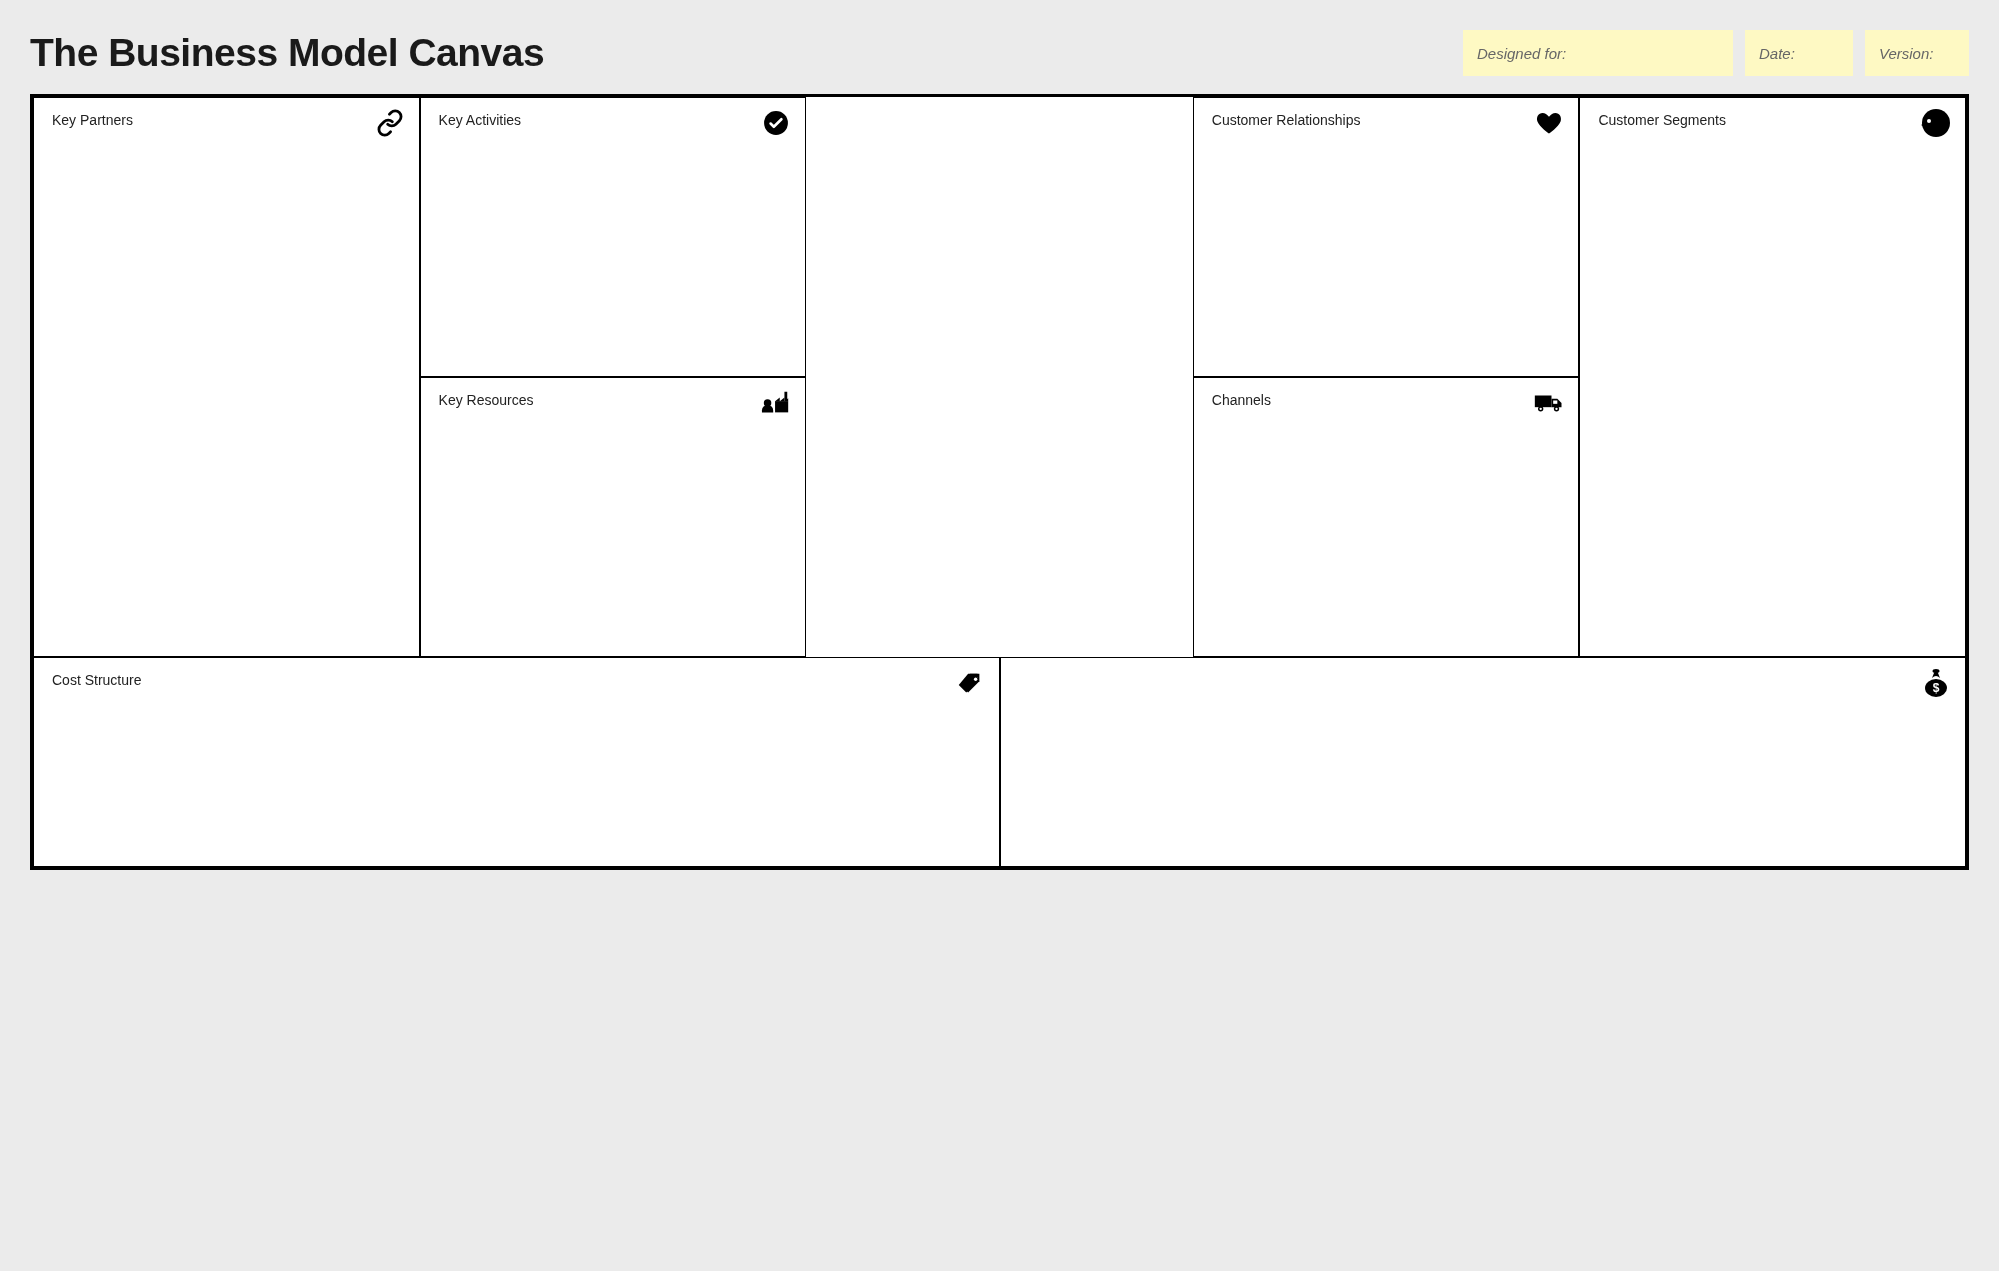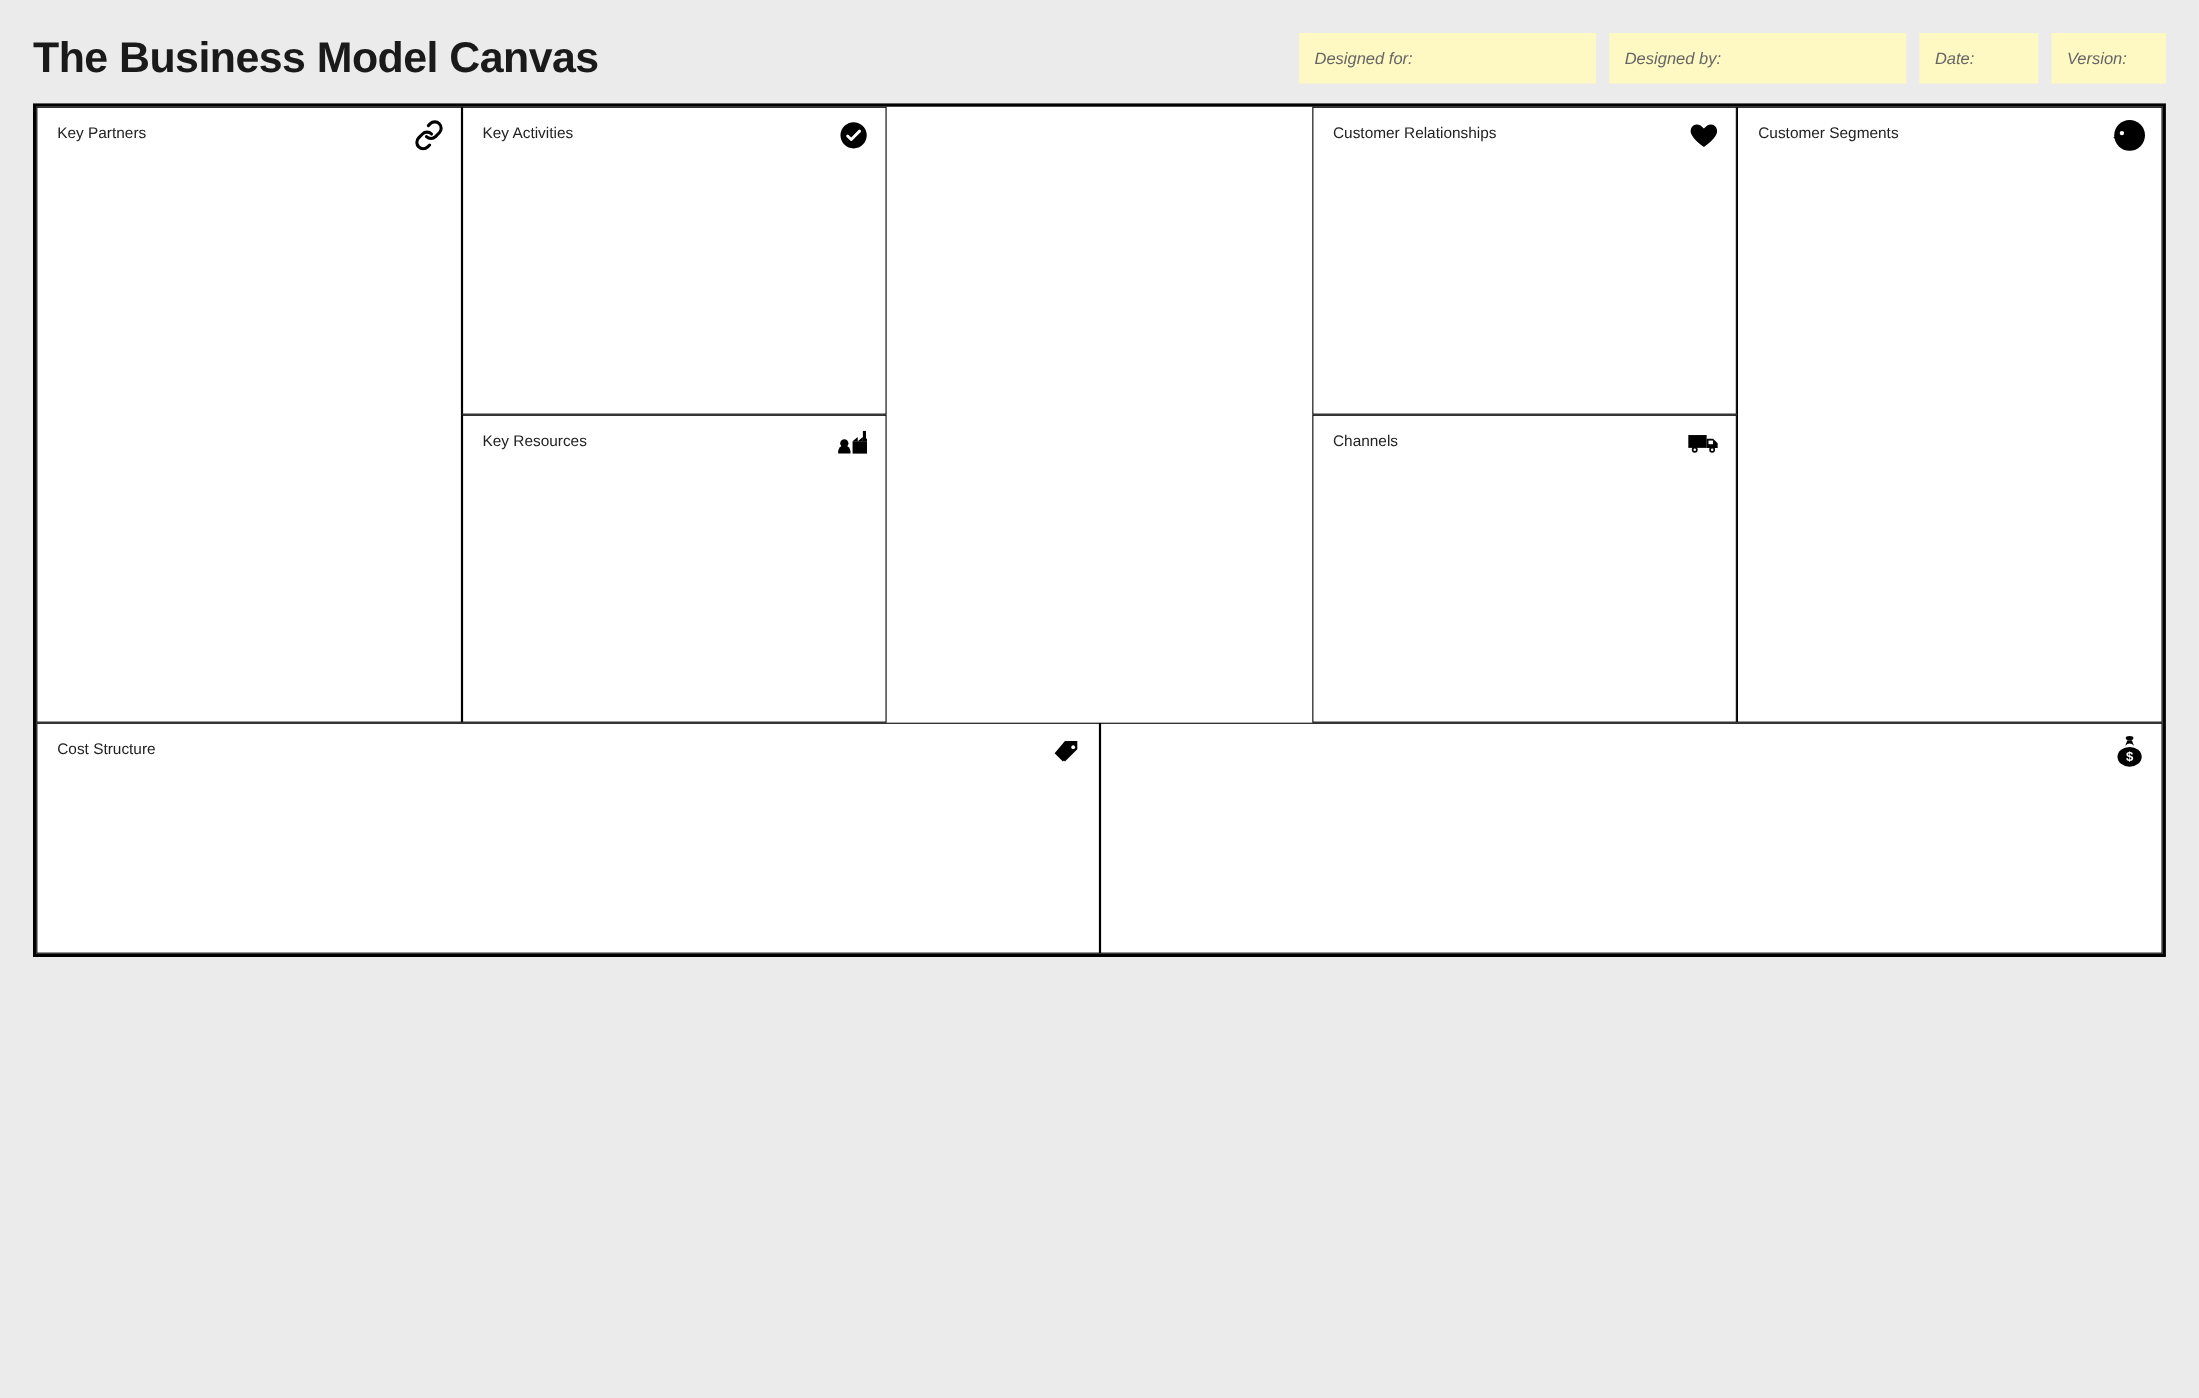--- a/index.html
+++ b/index.html
@@ -82,23 +82,20 @@
 
     svg { display: block; }
   </style>
 </head>
 <body>
 
 <div class="header-row">
   <div class="title">The Business Model Canvas</div>
   <div class="meta-box meta-designed-for">
     <span class="meta-label">Designed for:</span>
-  </div>
-  <div class="meta-box meta-designed-by">
-    <span class="meta-label">Designed by:</span>
   </div>
   <div class="meta-box meta-date">
     <span class="meta-label">Date:</span>
   </div>
   <div class="meta-box meta-version">
     <span class="meta-label">Version:</span>
   </div>
 </div>
 
 <div class="canvas">

